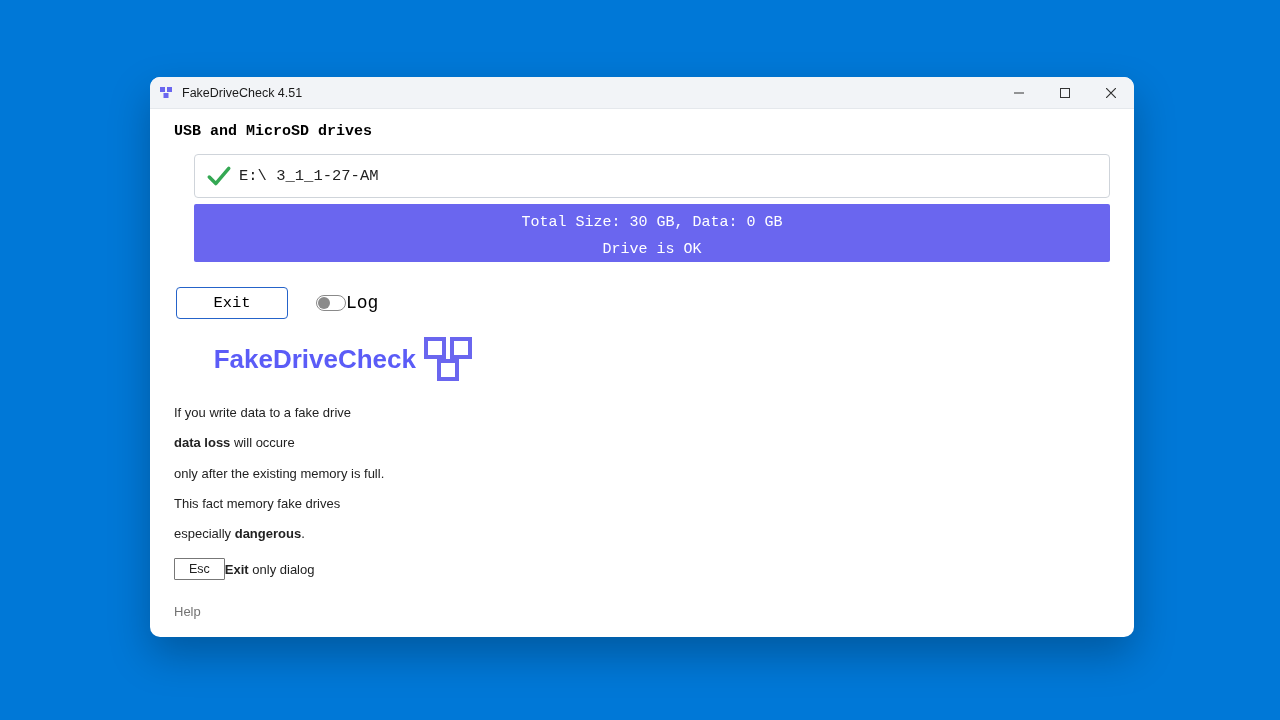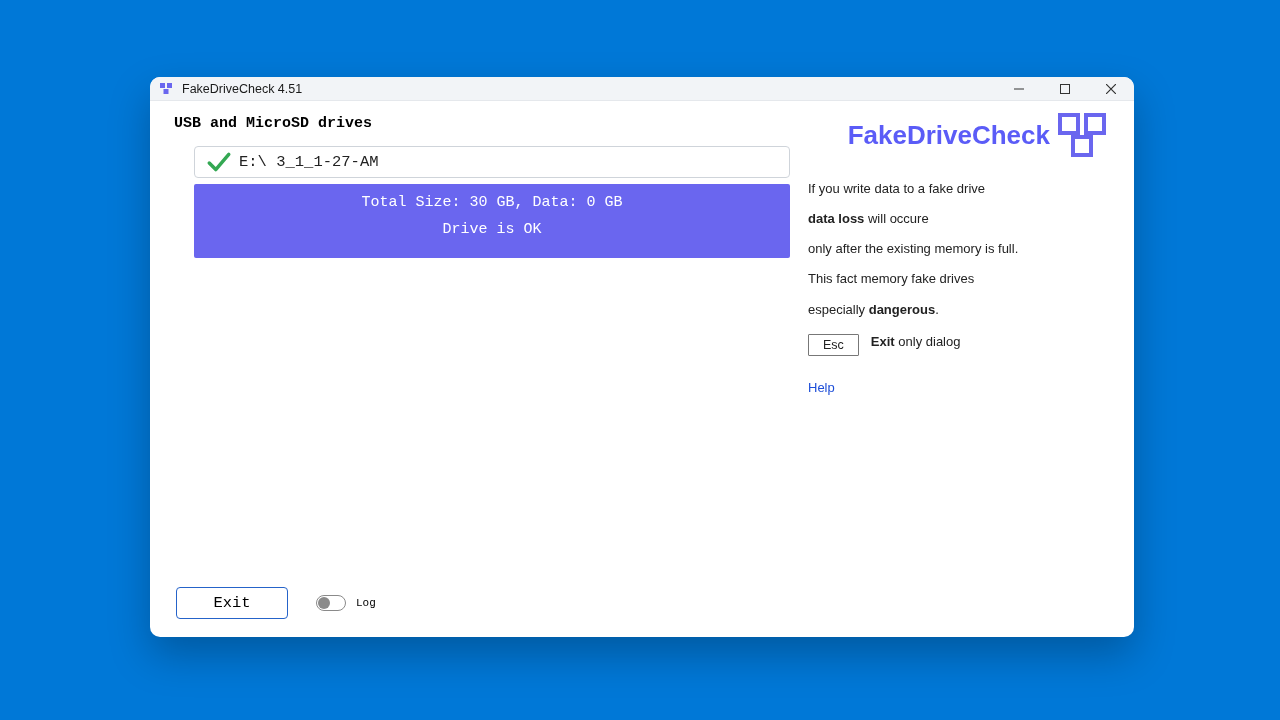--- a/index.html
+++ b/index.html
@@ -28,21 +28,21 @@
     width: 984px; height: 560px;
     background: var(--win-bg);
     border-radius: 10px;
     box-shadow: 0 18px 40px rgba(0,0,0,0.25);
     display: flex;
     flex-direction: column;
     overflow: hidden;
   }
   
   .titlebar {
-    height: 24px;
+    height: 32px;
     background: var(--titlebar-bg);
     border-bottom: 1px solid #e5e8ec;
     display: flex;
     align-items: center;
     padding-left: 8px;
     font-size: 12.5px;
     color: var(--titlebar-fg);
   }
   .titlebar .appicon {
     width: 16px; height: 16px;
@@ -57,20 +57,21 @@
     width: 46px; height: 32px;
     display: flex; align-items: center; justify-content: center;
     cursor: pointer;
     color: #333;
   }
 
   
   .body {
     flex: 1;
     display: flex;
+    flex-direction: column;
     padding: 12px 24px 18px 24px;
     gap: 18px;
   }
   .left {
     flex: 1;
     display: flex;
     flex-direction: column;
   }
   .right {
     width: 302px;
@@ -83,21 +84,21 @@
     font-family: var(--mono);
     font-weight: 700;
     font-size: 15px;
     margin: 2px 0 14px 0;
   }
 
   .drive-row {
     margin-left: 20px;
     border: 1px solid var(--border);
     border-radius: 4px;
-    height: 32px;
+    height: 44px;
     display: flex;
     align-items: center;
     padding: 0 10px;
     font-family: var(--mono);
     font-size: 15.5px;
     color: #222;
     cursor: pointer;
   }
   .drive-row .check {
     width: 28px; display:flex; align-items:center; justify-content:center;
@@ -105,21 +106,21 @@
   }
   .drive-row .check svg { display:block; }
 
   .drive-status {
     margin-left: 20px;
     margin-top: 6px;
     background: #6a66ef;
     color: #fff;
     font-family: var(--mono);
     text-align: center;
-    padding: 10px 8px 20px;
+    padding: 10px 8px 4px;
     font-size: 15px;
     border-radius: 2px;
   }
   .drive-status .line1 { margin-bottom: 10px; }
   .drive-status .line2 { }
 
   .left-bottom {
     margin-top: auto;
     display: flex;
     align-items: center;
@@ -130,23 +131,23 @@
     font-family: var(--mono);
     font-size: 15.5px;
     width: 112px; height: 32px;
     background: #fff;
     border: 1.5px solid #2563c9;
     border-radius: 4px;
     cursor: pointer;
     display:flex; align-items:center; justify-content:center;
   }
   .toggle-wrap {
-    display: flex; align-items: center; gap: 10px;
-    font-family: var(--mono);
-    font-size: 11px;
+    display: flex; align-items: center; 
+    font-family: var(--mono);
+    font-size: 18px;
   }
   .toggle {
     width: 30px; height: 16px;
     border: 1px solid #8a8a8a;
     border-radius: 999px;
     position: relative;
     background: #fff;
     cursor: pointer;
   }
   .toggle .knob {
@@ -168,33 +169,33 @@
     color: var(--accent-text);
     font-weight: 700;
     font-size: 26px;
   }
   .brand-logo { width: 56px; height: 52px; }
   .info p { margin: 0 0 10px 0; line-height: 1.55; }
   .info .block { margin-bottom: 12px; }
   .info b { font-weight: 700; }
 
   .esc-row {
-    display: flex; gap: 12px;
+    display: flex; align-items: center; 
     margin-top: 14px;
   }
   .esc-key {
     border: 1px solid #777;
     padding: 3px 14px;
     font-size: 12.5px;
     background: #fff;
     border-radius: 1px;
   }
   .help-link {
     margin-top: 24px;
-    color: #1d4ed8;
+    color: #737373;
     font-size: 13px;
     cursor: pointer;
     display: inline-block;
   }
 </style>
 </head>
 <body>
 
 <div class="window">
 

